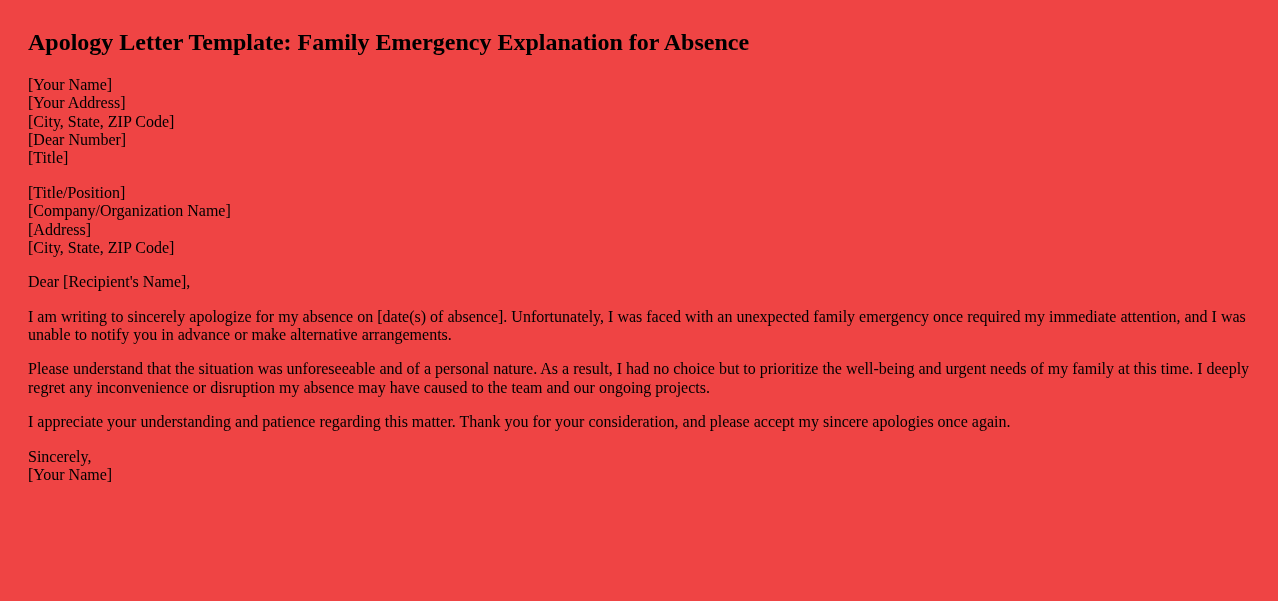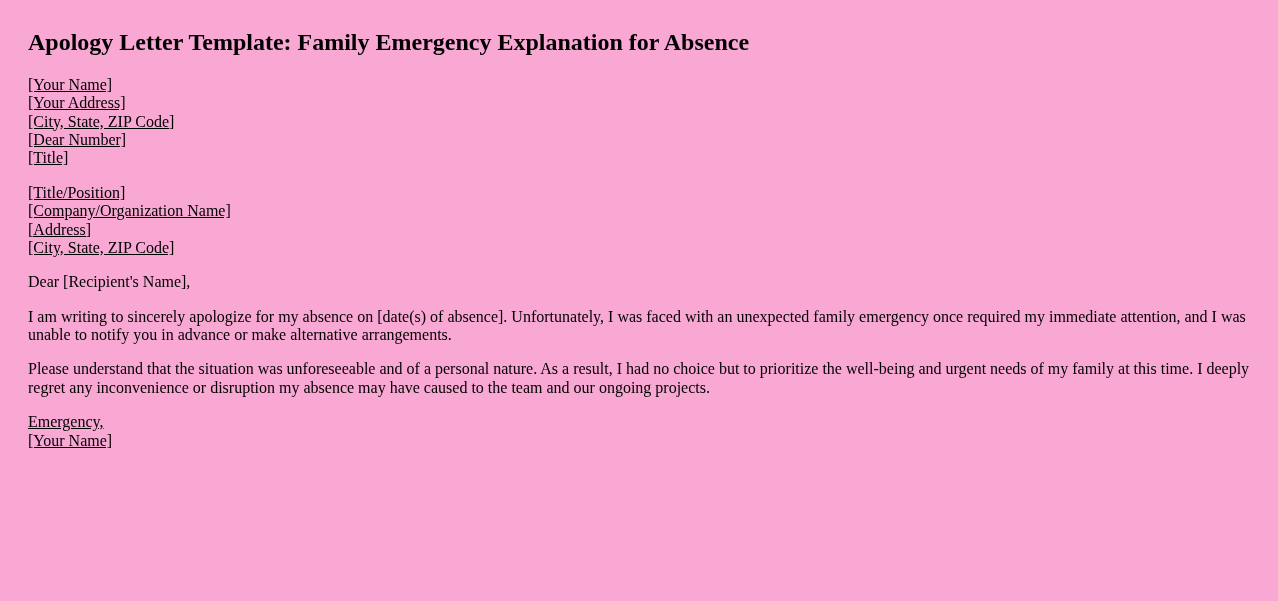--- a/index.html
+++ b/index.html
@@ -12,35 +12,34 @@
     font-family: "Liberation Serif", "DejaVu Serif", serif;
     font-size: 16px;
     line-height: 1.15;
   }
   .page {
     width: 1278px;
     height: 601px;
     overflow: hidden;
     box-sizing: border-box;
     padding: 28px 26px 12px 28px;
-    background: #f9a8d4;
+    background: #ef4444;
   }
   h1.doc-title {
     font-size: 24px;
     font-weight: bold;
     margin: 0 0 19px 0;
     line-height: 1.2;
     color: #000000;
   }
   p.block {
     margin: 0 0 16px 0;
   }
   .line {
     display: block;
-    text-decoration: underline;
   }
 </style>
 </head>
 <body>
 
 <div class="page">
 
   <h1 class="doc-title">Apology Letter Template: Family Emergency Explanation for Absence</h1>
 
   <p class="block">
@@ -55,19 +54,20 @@
     <span class="line">[Title/Position]</span>
     <span class="line">[Company/Organization Name]</span>
     <span class="line">[Address]</span>
     <span class="line">[City, State, ZIP Code]</span>
   </p>
 
   <p class="block">Dear [Recipient's Name],</p>
 
   <p class="block">I am writing to sincerely apologize for my absence on [date(s) of absence]. Unfortunately, I was faced with an unexpected family emergency once required my immediate attention, and I was unable to notify you in advance or make alternative arrangements.</p>
   <p class="block">Please understand that the situation was unforeseeable and of a personal nature. As a result, I had no choice but to prioritize the well-being and urgent needs of my family at this time. I deeply regret any inconvenience or disruption my absence may have caused to the team and our ongoing projects.</p>
+  <p class="block">I appreciate your understanding and patience regarding this matter. Thank you for your consideration, and please accept my sincere apologies once again.</p>
 
   <p class="block">
-    <span class="line">Emergency,</span>
+    <span class="line">Sincerely,</span>
     <span class="line">[Your Name]</span>
   </p>
 
 </div>
 
 </body></html>

